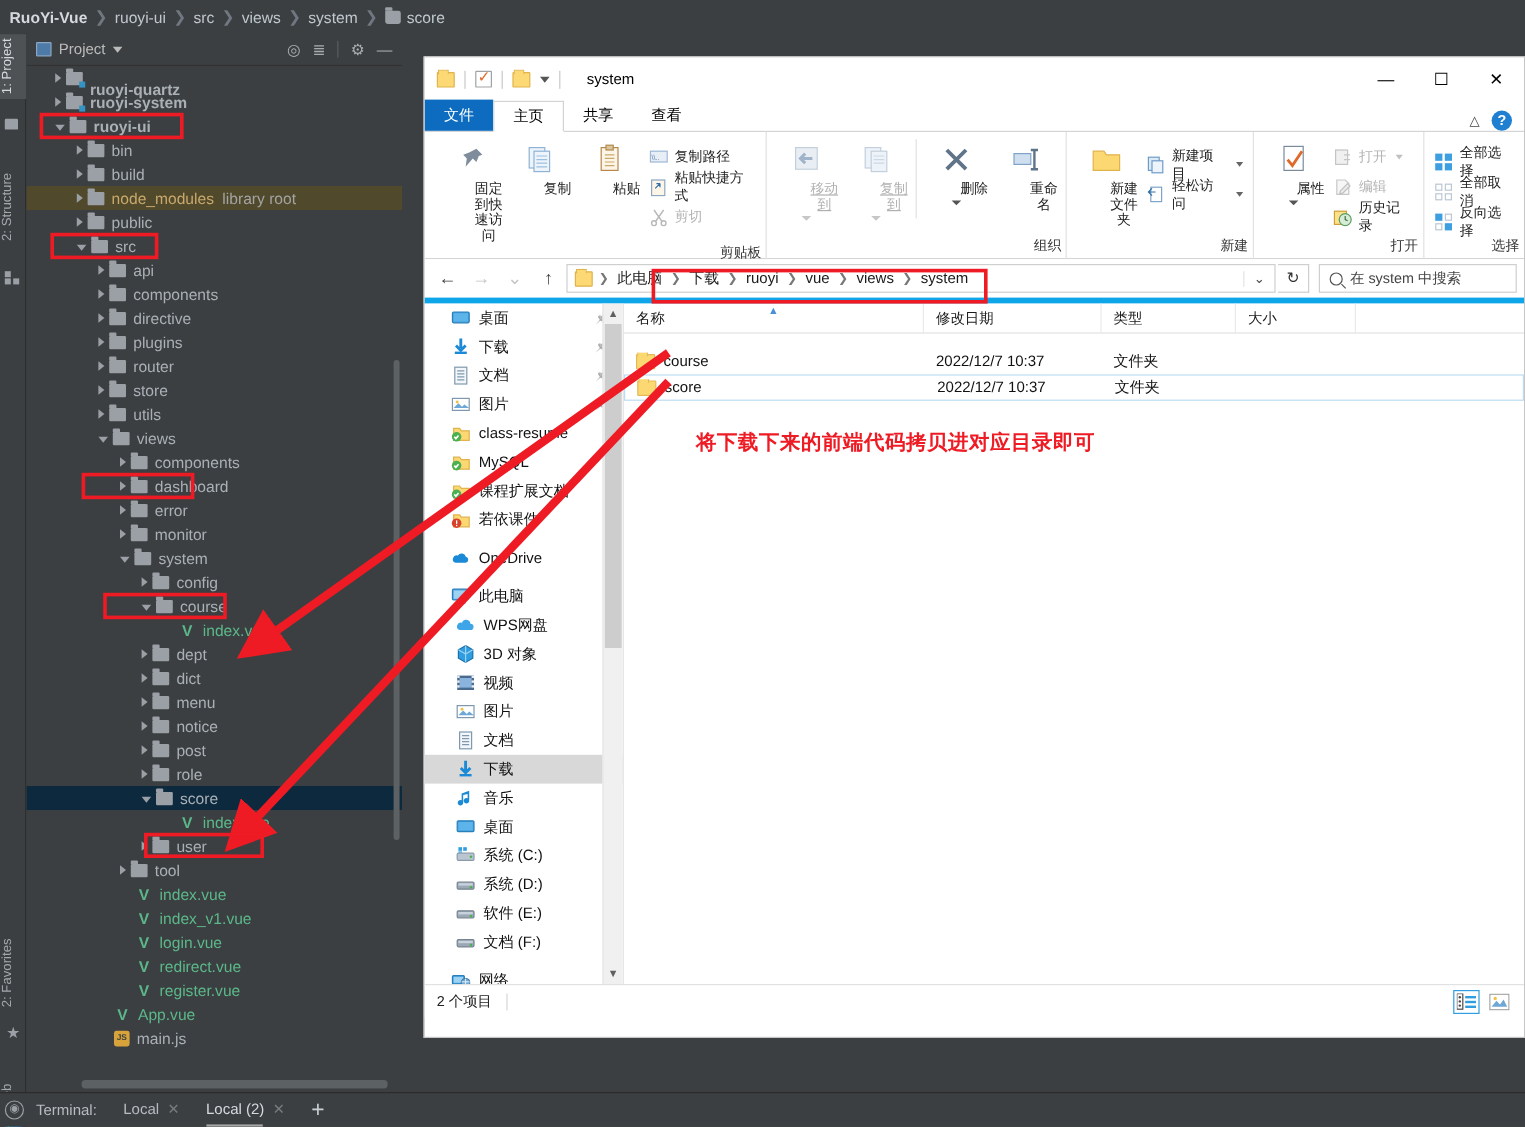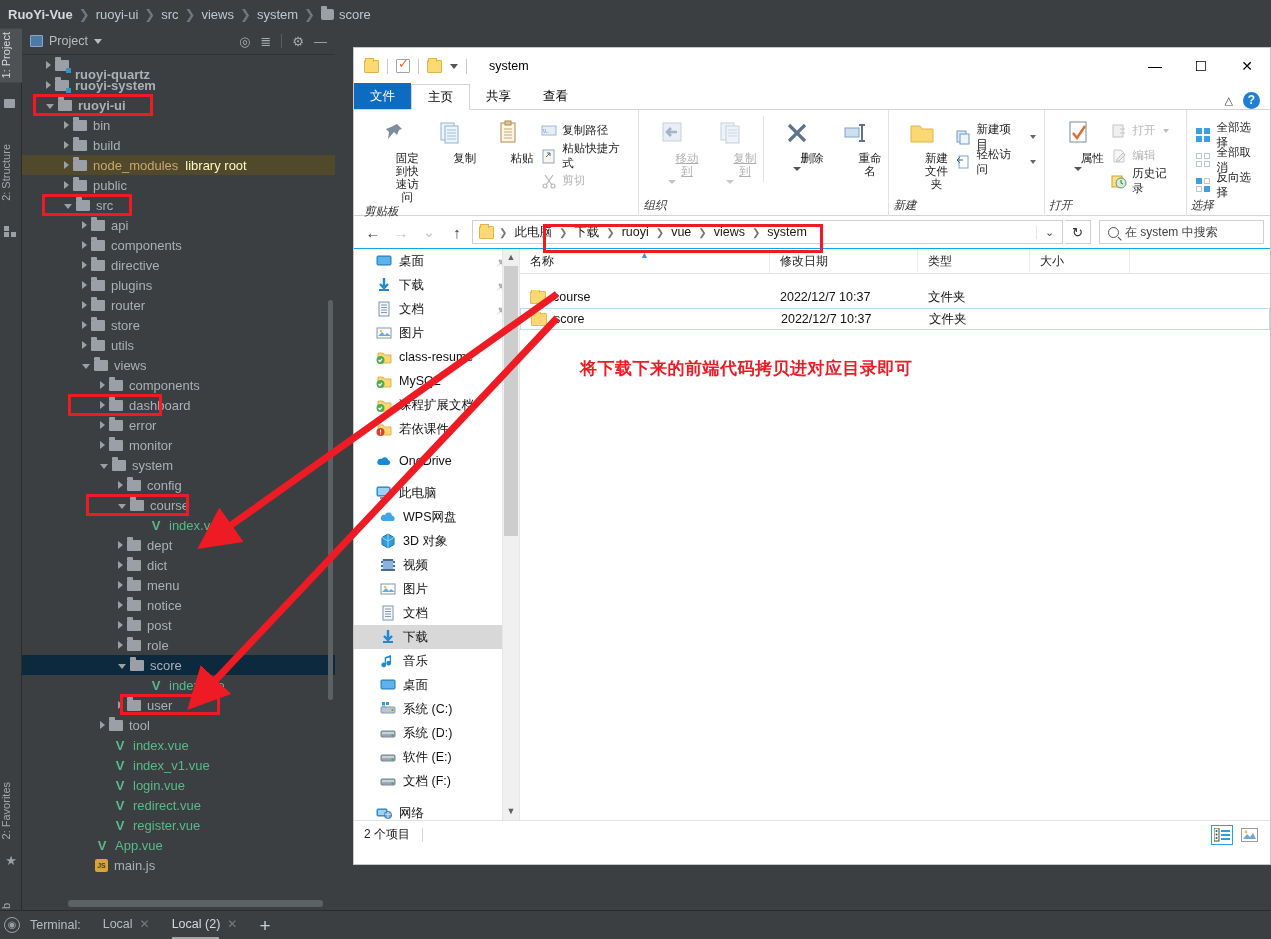--- a/index.html
+++ b/index.html
@@ -73,21 +73,21 @@
     position: absolute; top: 55px; left: 22px; width: 313px; height: 855px;
     background: #3c3f41; overflow: hidden; font-size: 13px;
   }
   .trow {
     height: 20px; display: flex; align-items: center; white-space: nowrap;
     position: relative; color: #a9b0b6;
   }
   .trow.sel { background: #0d293e; }
   .trow.libroot { background: #50492c; }
   .trow.libroot .tlabel { color: #c9a86b; }
-  .trow.libroot .tsub { color: #fef9c3; }
+  .trow.libroot .tsub { color: #a3a3a3; }
   .tarrow {
     width: 0; height: 0; margin-right: 4px; flex: 0 0 auto;
     border-left: 5px solid #9aa0a6; border-top: 4px solid transparent;
     border-bottom: 4px solid transparent;
   }
   .tarrow.open {
     border-left: 4px solid transparent; border-right: 4px solid transparent;
     border-top: 5px solid #9aa0a6; border-bottom: 0;
     margin-top: 2px;
   }
@@ -182,22 +182,22 @@
   .ex-qmark { width:17px;height:17px;border-radius:50%;background:#1f7fd0;color:#fff;
     font-size:12px;font-weight:bold;text-align:center;line-height:17px; }
 
   
   .ribbon { height: 106px; background:#fff; border-bottom:1px solid #d4d4d4;
     display:flex; padding-left:6px; }
   .rgroup { display:flex; flex-direction:column; height:106px; position:relative;
     border-right:1px solid #e2e2e2; padding:0 4px; }
   .rgroup:last-child { border-right:0; }
   .rgroup-items { display:flex; flex:1; align-items:flex-start; padding-top:4px; }
-  .rgroup-name { height:18px; text-align:left; font-size:11.5px; color:#333;
-    line-height:14px;font-style:italic; }
+  .rgroup-name { height:18px; text-align:right; font-size:11.5px; color:#333;
+    line-height:14px; }
   .rbig { width:58px; display:flex; flex-direction:column; align-items:center;
     padding-top:2px; }
   .rbig .ic { height:34px; display:flex; align-items:center; justify-content:center; }
   .rbig .lb { font-size:11.5px; color:#222; text-align:center; line-height:13px; margin-top:2px;margin-left:29px;}
   .rbig.dis .lb { color:#b0b0b0;text-decoration:underline; }
   .rcol { display:flex; flex-direction:column; justify-content:space-between; padding:4px 4px 0 4px; }
   .rsmall { display:flex; align-items:center; height:25px; font-size:11.5px; color:#222; gap:5px;}
   .rsmall.dis { color:#b3b3b3; }
   .rsmall .ic { width:17px; height:17px; display:flex; align-items:center; justify-content:center; }
   .mini-caret { width:0;height:0;border-left:3px solid transparent;border-right:3px solid transparent;
@@ -220,21 +220,21 @@
     border-left:1px solid #e4e4e4; }
   .refresh { width:26px; height:24px; border:1px solid #cfcfcf; border-left:0;
     display:flex;align-items:center;justify-content:center;color:#333;font-size:13px; }
   .search-field { width:165px; height:24px; border:1px solid #cfcfcf; margin-left:6px;
     display:flex; align-items:center; gap:6px; padding-left:8px; color:#444; font-size:12px;}
   .mag { width:11px;height:11px;border:1.4px solid #555;border-radius:50%; position:relative;}
   .mag::after{content:"";position:absolute;right:-4px;bottom:-3px;width:5px;height:1.4px;
     background:#555;transform:rotate(45deg);}
 
   
-  .ex-body { display:flex; height: 572px; border-top:1px solid #0ea5e9; }
+  .ex-body { display:flex; height: 572px; border-top:5px solid #0ea5e9; }
   .navpane { width:165px; position:relative; overflow:hidden; background:#fff; }
   .np-item { height:24px; display:flex; align-items:center; font-size:12.5px; color:#111;
     padding-left:22px; gap:7px; position:relative;}
   .np-item.sel { background:#d8d8d8; }
   .np-item.lvl1 { padding-left:26px; }
   .np-pin { position:absolute; right:10px; color:#9b9b9b; font-size:11px; transform: rotate(45deg);}
   .np-gap { height:8px; }
   .npico { width:16px;height:16px;flex:0 0 auto; position:relative;}
   .np-scroll { position:absolute; top:0; right:0; width:17px; height:100%;
     background:#f0f0f0; border-left:1px solid #e6e6e6;}

